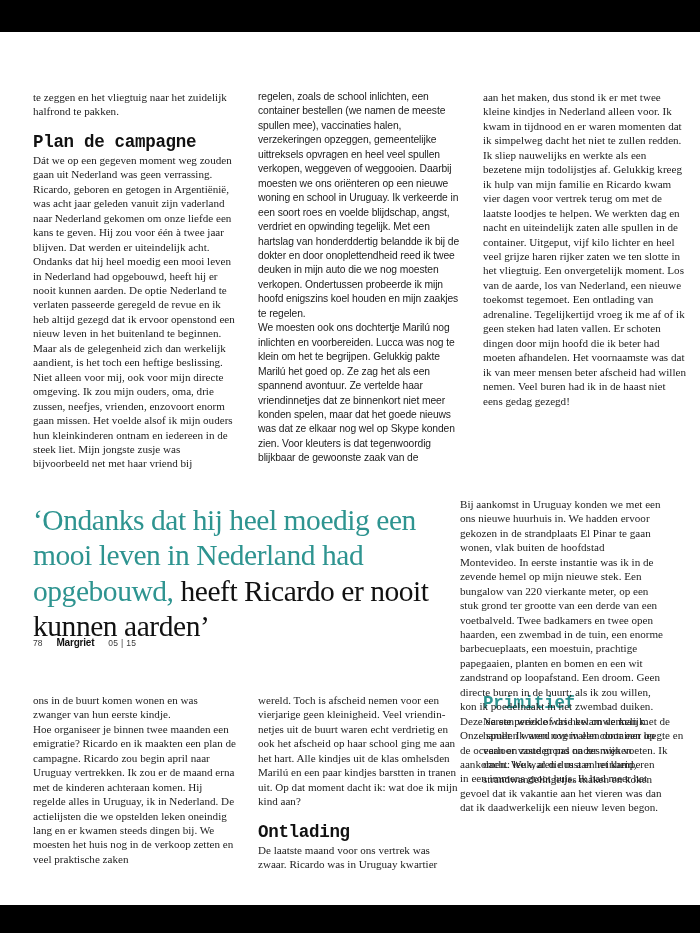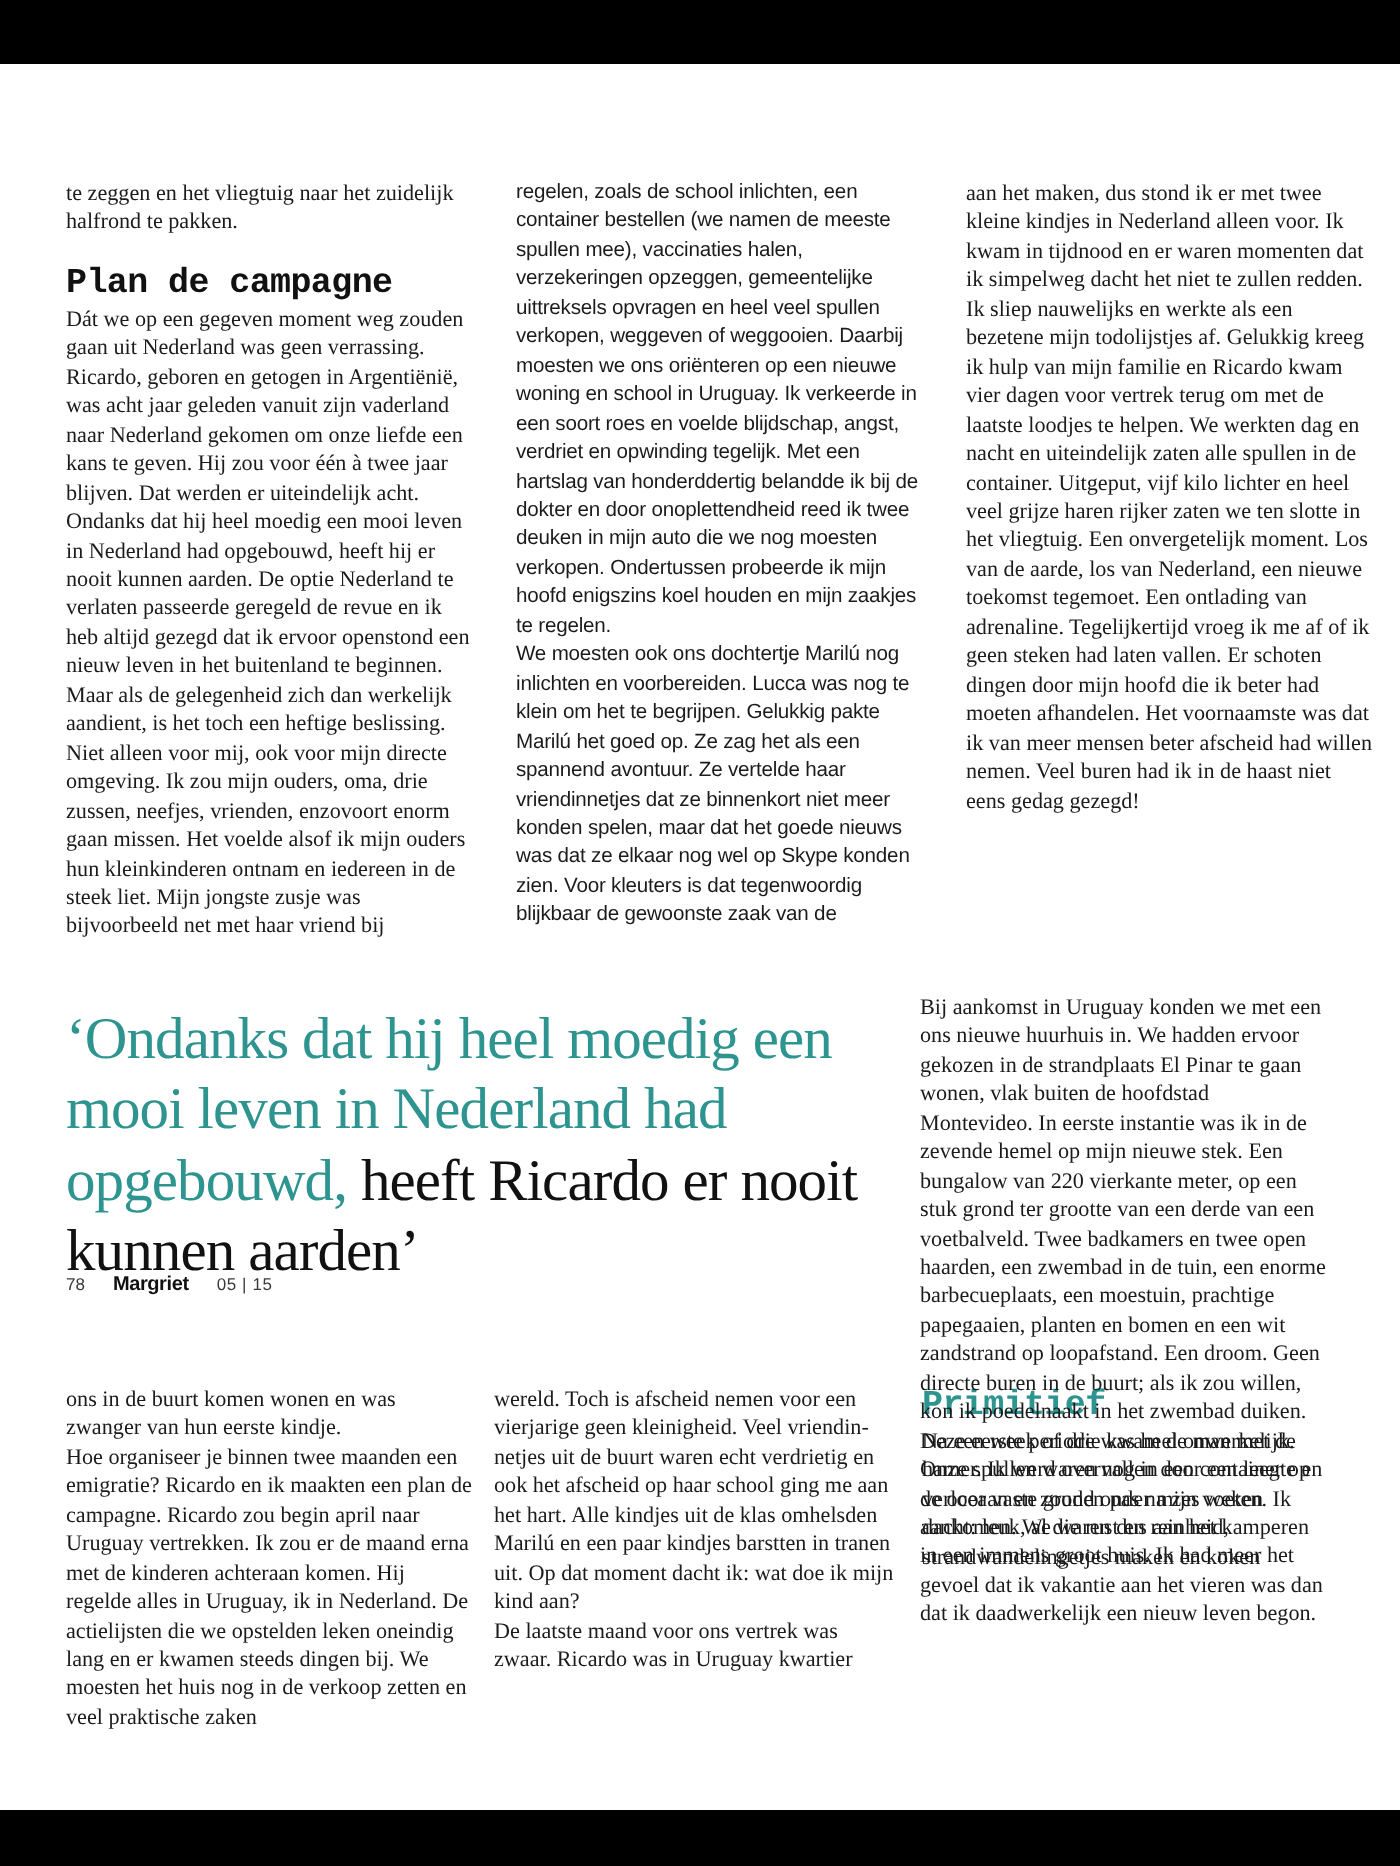--- a/index.html
+++ b/index.html
@@ -90,21 +90,21 @@
 
   
   .pullquote-sidecol {
     position: absolute;
     top: 0;
     left: 427px;
     width: 203px;
   }
 
   
-  .lower-deck { margin-top: 20px; gap: 11px; }
+  .lower-deck { margin-top: 20px; }
 
   
   .footer {
     position: absolute;
     left: 33px;
     bottom: 14px;
     display: flex;
     align-items: baseline;
     gap: 14px;
   }
@@ -167,20 +167,21 @@
 
   <div class="cols lower-deck">
 
     <div class="col">
       <div class="body-text">ons in de buurt komen wonen en was zwanger van hun eerste kindje.</div>
       <div class="body-text">Hoe organiseer je binnen twee maanden een emigratie? Ricardo en ik maakten een plan de campagne. Ricardo zou begin april naar Uruguay vertrekken. Ik zou er de maand erna met de kinderen achteraan komen. Hij regelde alles in Uruguay, ik in Nederland. De actielijsten die we opstelden leken oneindig lang en er kwamen steeds dingen bij. We moesten het huis nog in de verkoop zetten en veel praktische zaken</div>
     </div>
 
     <div class="col">
       <div class="body-text">wereld. Toch is afscheid nemen voor een vierjarige geen kleinigheid. Veel vriendin­netjes uit de buurt waren echt verdrietig en ook het afscheid op haar school ging me aan het hart. Alle kindjes uit de klas omhelsden Marilú en een paar kindjes barstten in tranen uit. Op dat moment dacht ik: wat doe ik mijn kind aan?</div>
+      <h2 class="subhead spaced">Ontlading</h2>
       <div class="body-text">De laatste maand voor ons vertrek was zwaar. Ricardo was in Uruguay kwartier</div>
     </div>
 
     <div class="col">
       <h2 class="subhead teal">Primitief</h2>
       <div class="body-text">Na een week of drie kwam de man met de hamer. Ik werd overvallen door een leegte en verloor vaste grond onder mijn voeten. Ik dacht: leuk, al die rust en reinheid, strandwandelingetjes maken en koken</div>
     </div>
 
   </div>
 

